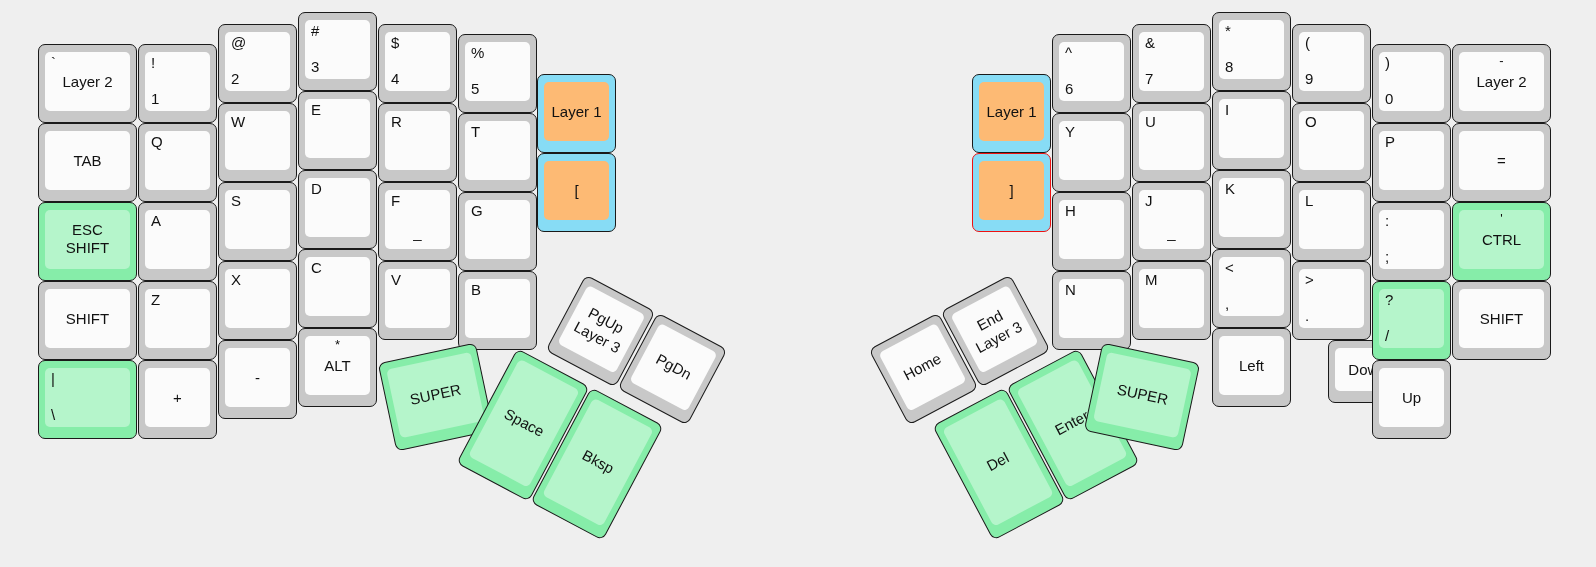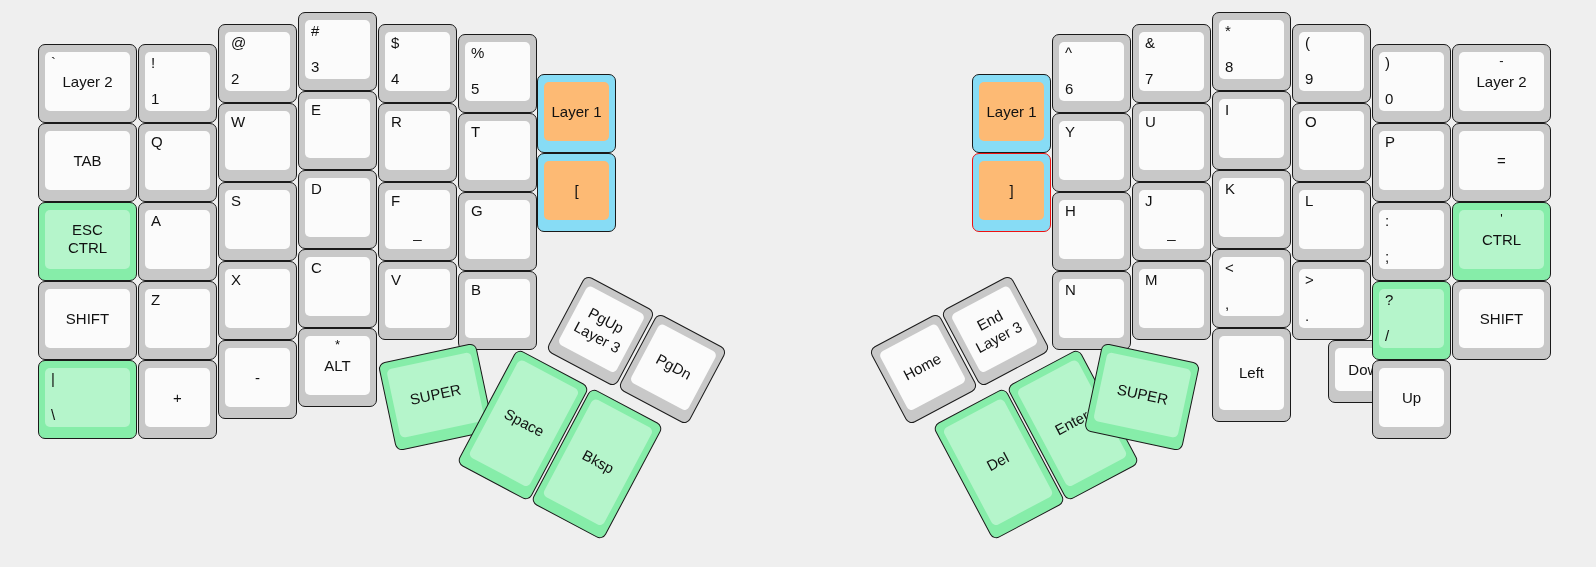--- a/index.html
+++ b/index.html
@@ -63,21 +63,21 @@
       </div>
     </div>
     <div class="key " style="left: 38px; top: 123px; width: 99px; height: 79px;">
       <div class="cap">
         <div class="lbl lbl-c">TAB</div>
       </div>
     </div>
     <div class="key k-green" style="left: 38px; top: 202px; width: 99px; height: 79px;">
       <div class="cap">
         <div class="lbl lbl-c two-line">ESC
-CTRL</div>
+SHIFT</div>
       </div>
     </div>
     <div class="key " style="left: 38px; top: 281px; width: 99px; height: 79px;">
       <div class="cap">
         <div class="lbl lbl-c">SHIFT</div>
       </div>
     </div>
     <div class="key k-green" style="left: 38px; top: 360px; width: 99px; height: 79px;">
       <div class="cap">
         <div class="lbl lbl-tl">|</div>
@@ -284,21 +284,21 @@
       <div class="cap">
         <div class="lbl lbl-tl">K</div>
       </div>
     </div>
     <div class="key " style="left: 1212px; top: 249px; width: 79px; height: 79px;">
       <div class="cap">
         <div class="lbl lbl-tl">&lt;</div>
         <div class="lbl lbl-bl">,</div>
       </div>
     </div>
-    <div class="key " style="left: 1212px; top: 328px; width: 79px; height: 94px;">
+    <div class="key " style="left: 1212px; top: 328px; width: 79px; height: 79px;">
       <div class="cap">
         <div class="lbl lbl-c">Left</div>
       </div>
     </div>
     <div class="key " style="left: 1292px; top: 24px; width: 79px; height: 79px;">
       <div class="cap">
         <div class="lbl lbl-tl">(</div>
         <div class="lbl lbl-bl">9</div>
       </div>
     </div>

